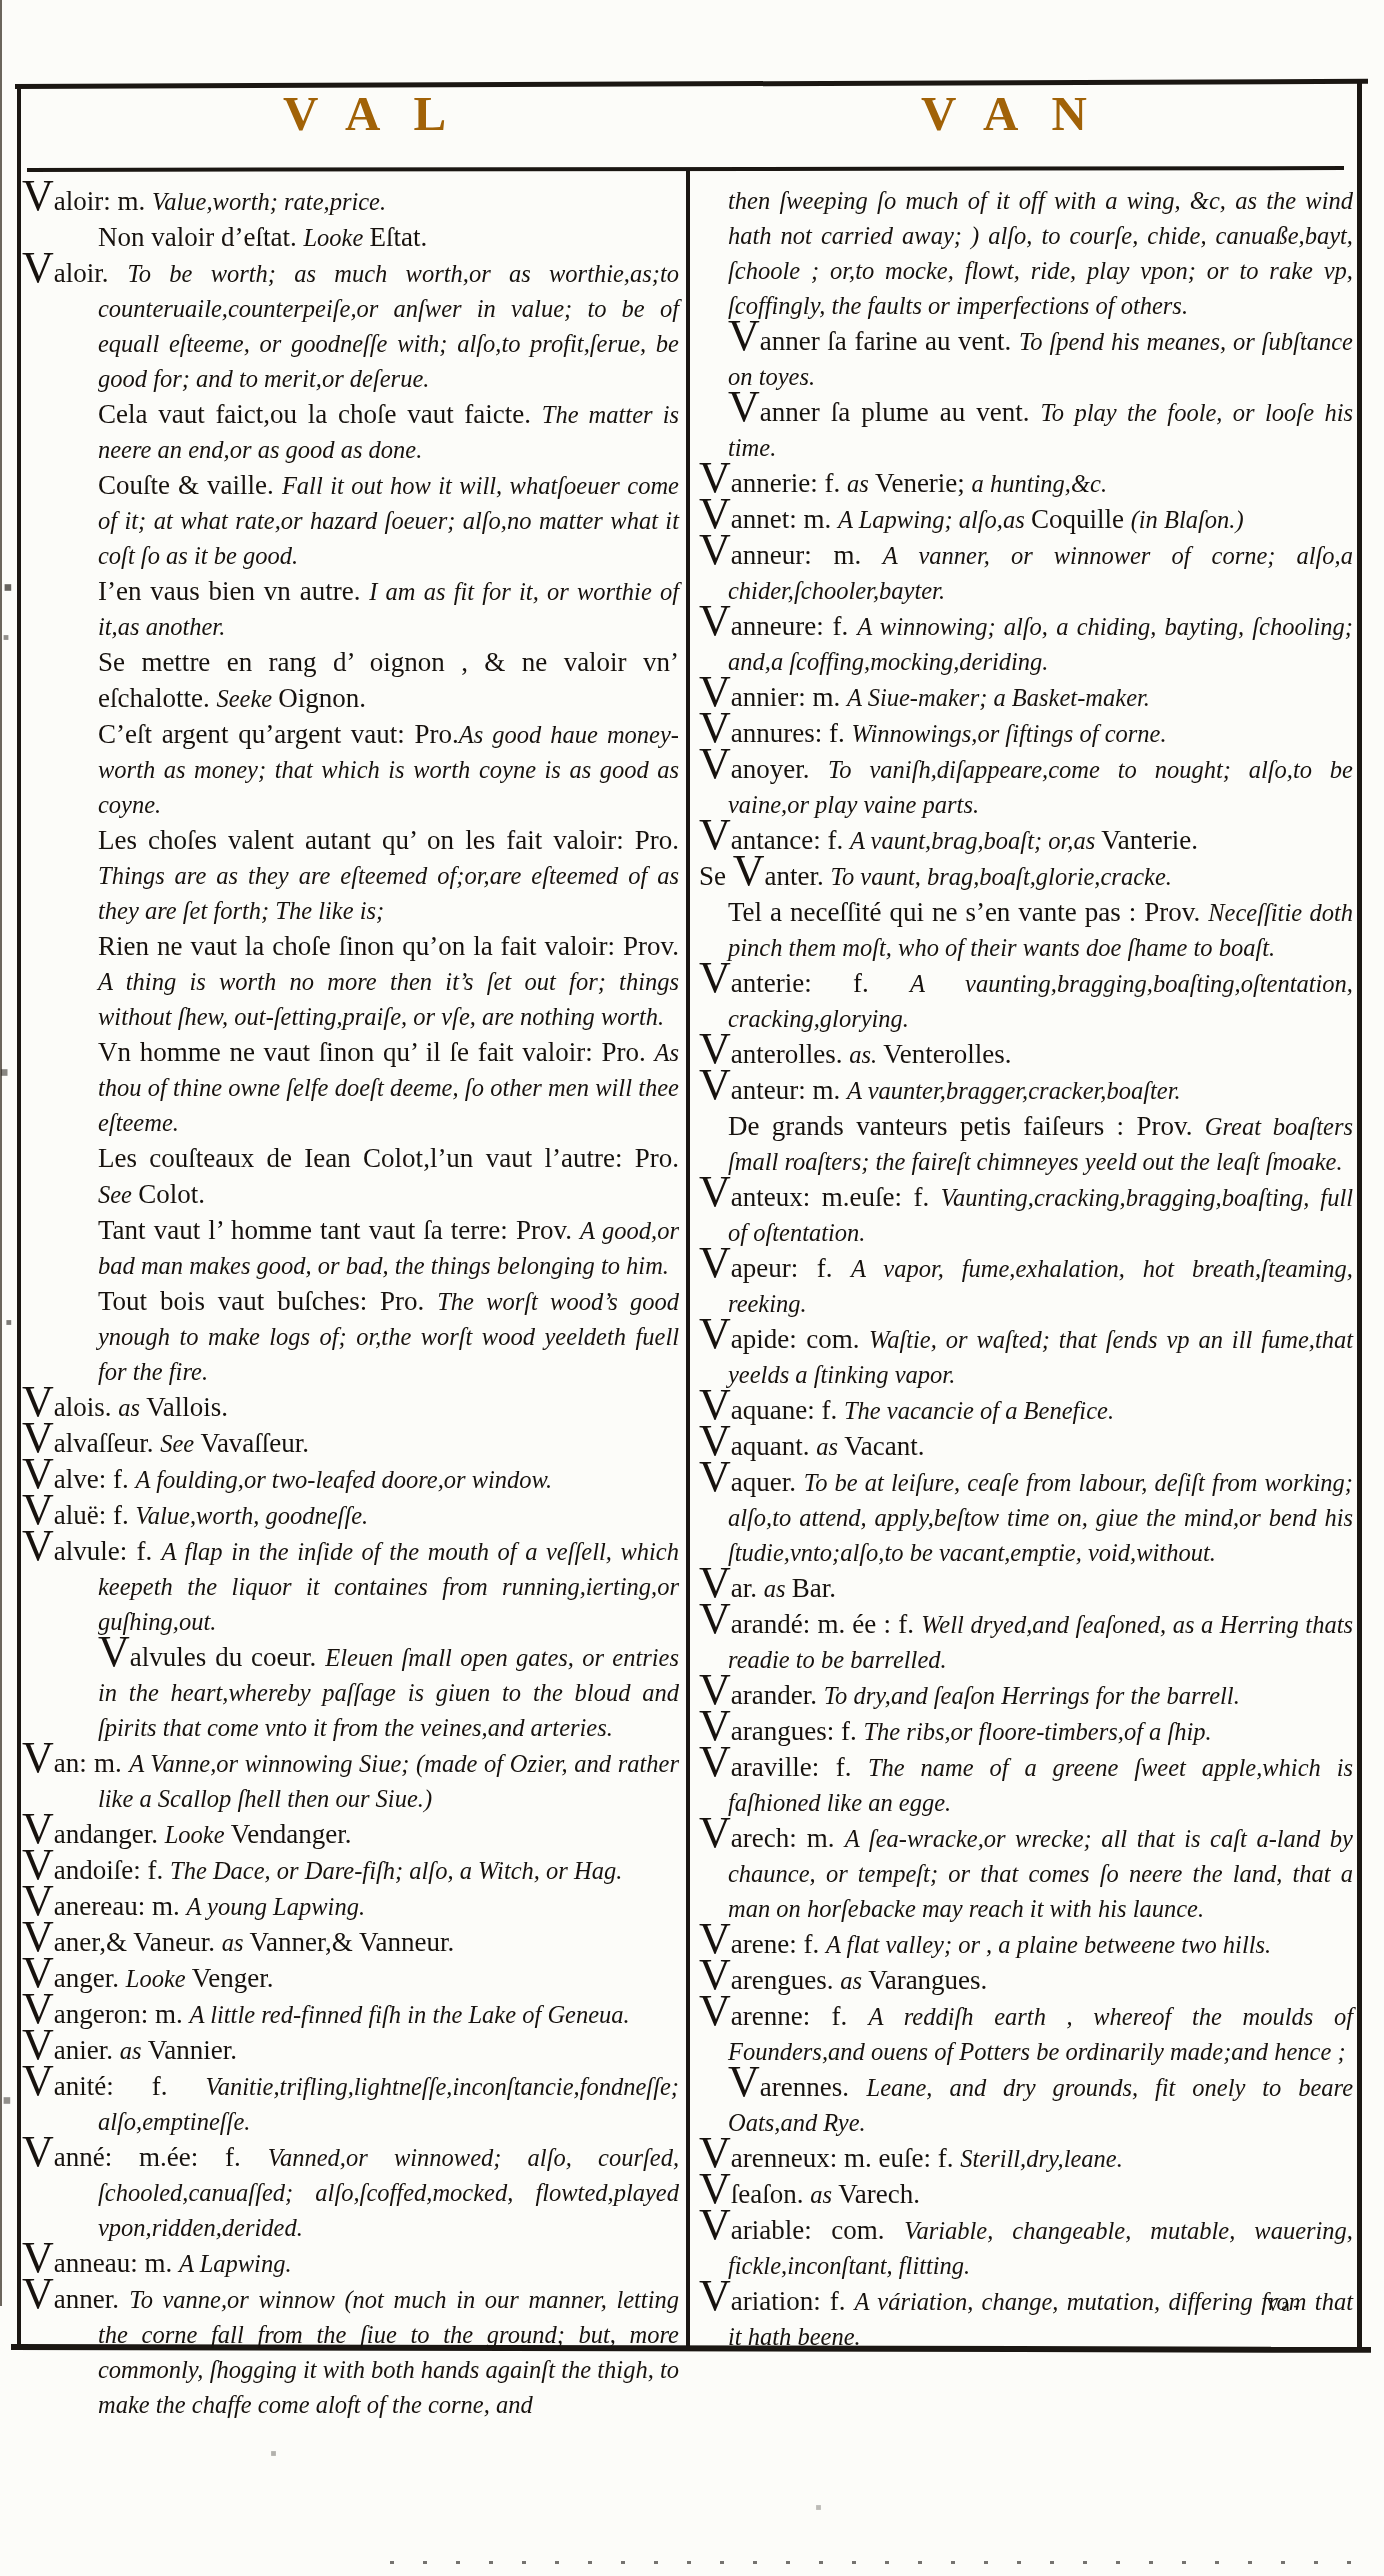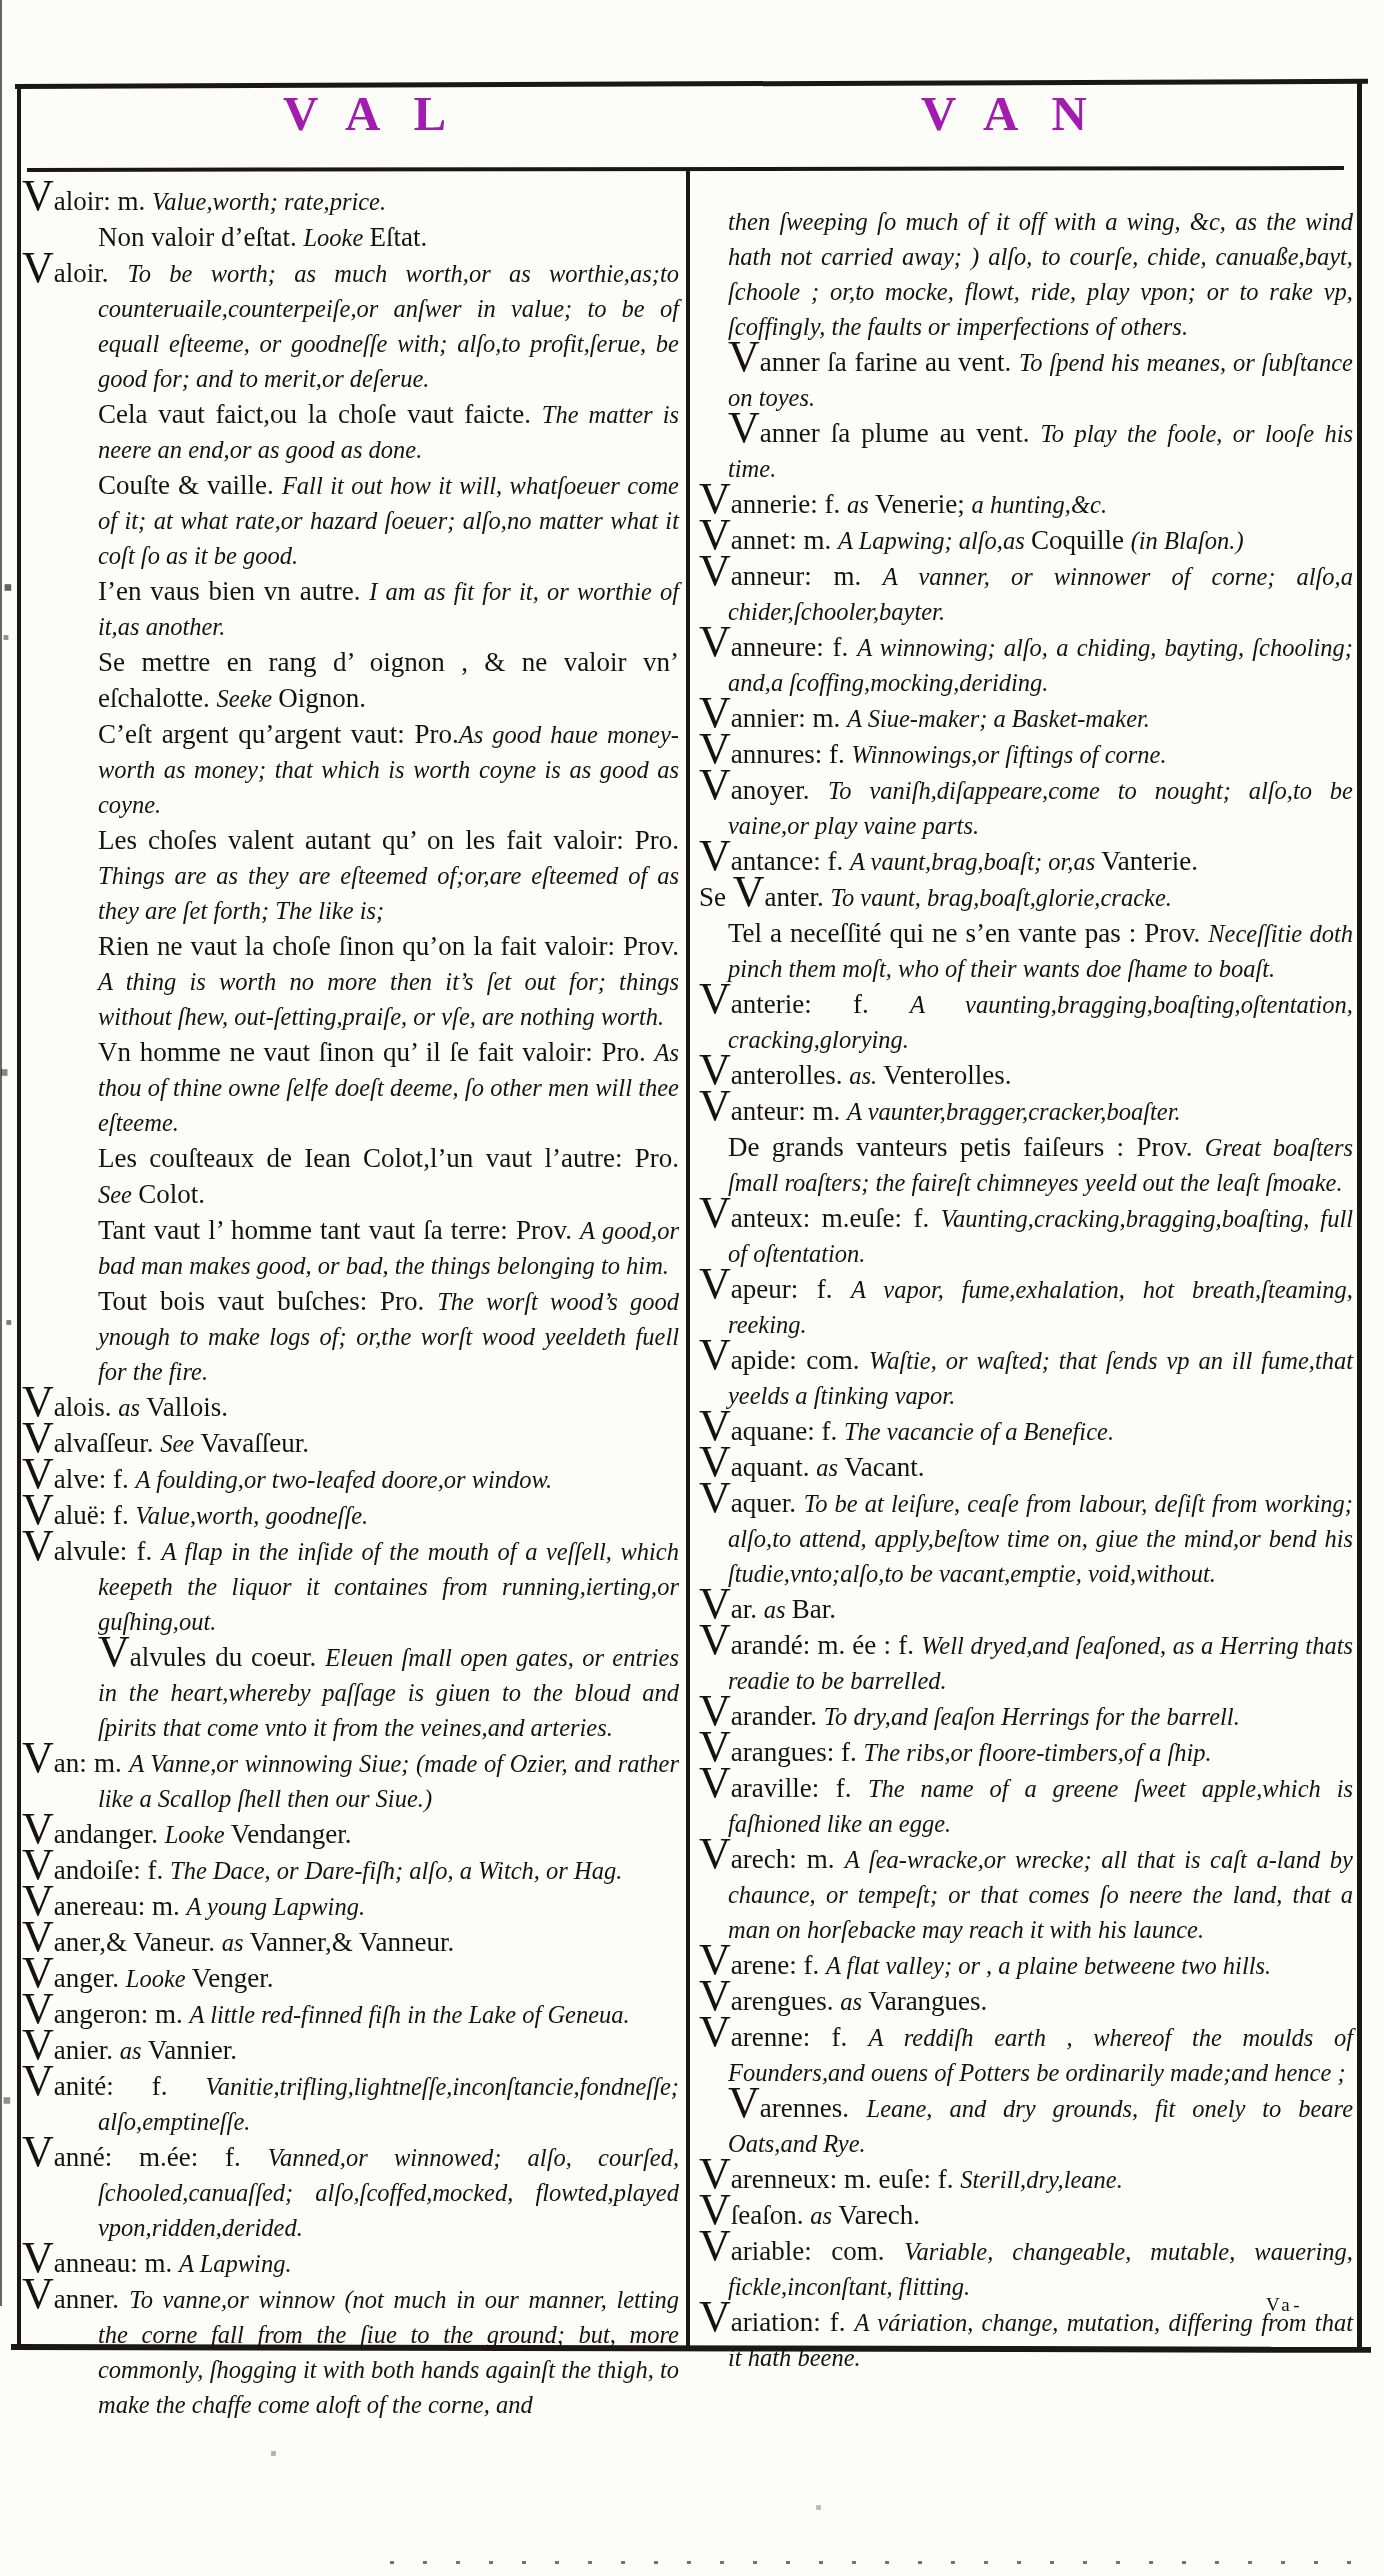--- a/index.html
+++ b/index.html
@@ -18,32 +18,32 @@
   .rule-head{left:27px;top:167px;width:1317px;height:3.6px;transform:rotate(-0.08deg);}
   .rule-bottom{left:11px;top:2344px;width:1360px;height:6.4px;transform:rotate(0.12deg);transform-origin:left center;}
   .border-left{left:17px;top:84px;width:3.6px;height:2266px;}
   .border-right{left:1357px;top:82px;width:4.5px;height:2270px;}
   .border-right-edge{left:1377px;top:64px;width:1.8px;height:2306px;background:#6b655c;}
   .divider{left:686px;top:169px;width:3.6px;height:2179px;}
   
   .running-head{
     position:absolute;top:89px;
     font-size:49px;font-weight:bold;letter-spacing:33px;
-    color:#a21caf;white-space:nowrap;line-height:1;
+    color:#a16207;white-space:nowrap;line-height:1;
   }
   .head-val{left:283px;}
   .head-van{left:921px;}
   
   .col{
     position:absolute;top:185px;
     text-align:justify;
     line-height:32px;
   }
   .col-left{left:22px;width:657px;}
-  .col-right{left:699px;width:654px;margin-top:21px;}
+  .col-right{left:699px;width:654px;}
   .entry{margin:0;}
   .col-left .ind0{padding-left:76px;text-indent:-76px;}
   .col-left .ind1{padding-left:76px;text-indent:0;}
   .col-right .ind0{padding-left:29px;text-indent:-29px;}
   .col-right .ind1{padding-left:29px;text-indent:0;}
   .r{font-size:27px;}
   .i{font-size:24.5px;font-style:italic;}
   .cap{font-size:44px;line-height:18px;}
   
   .catchword{

